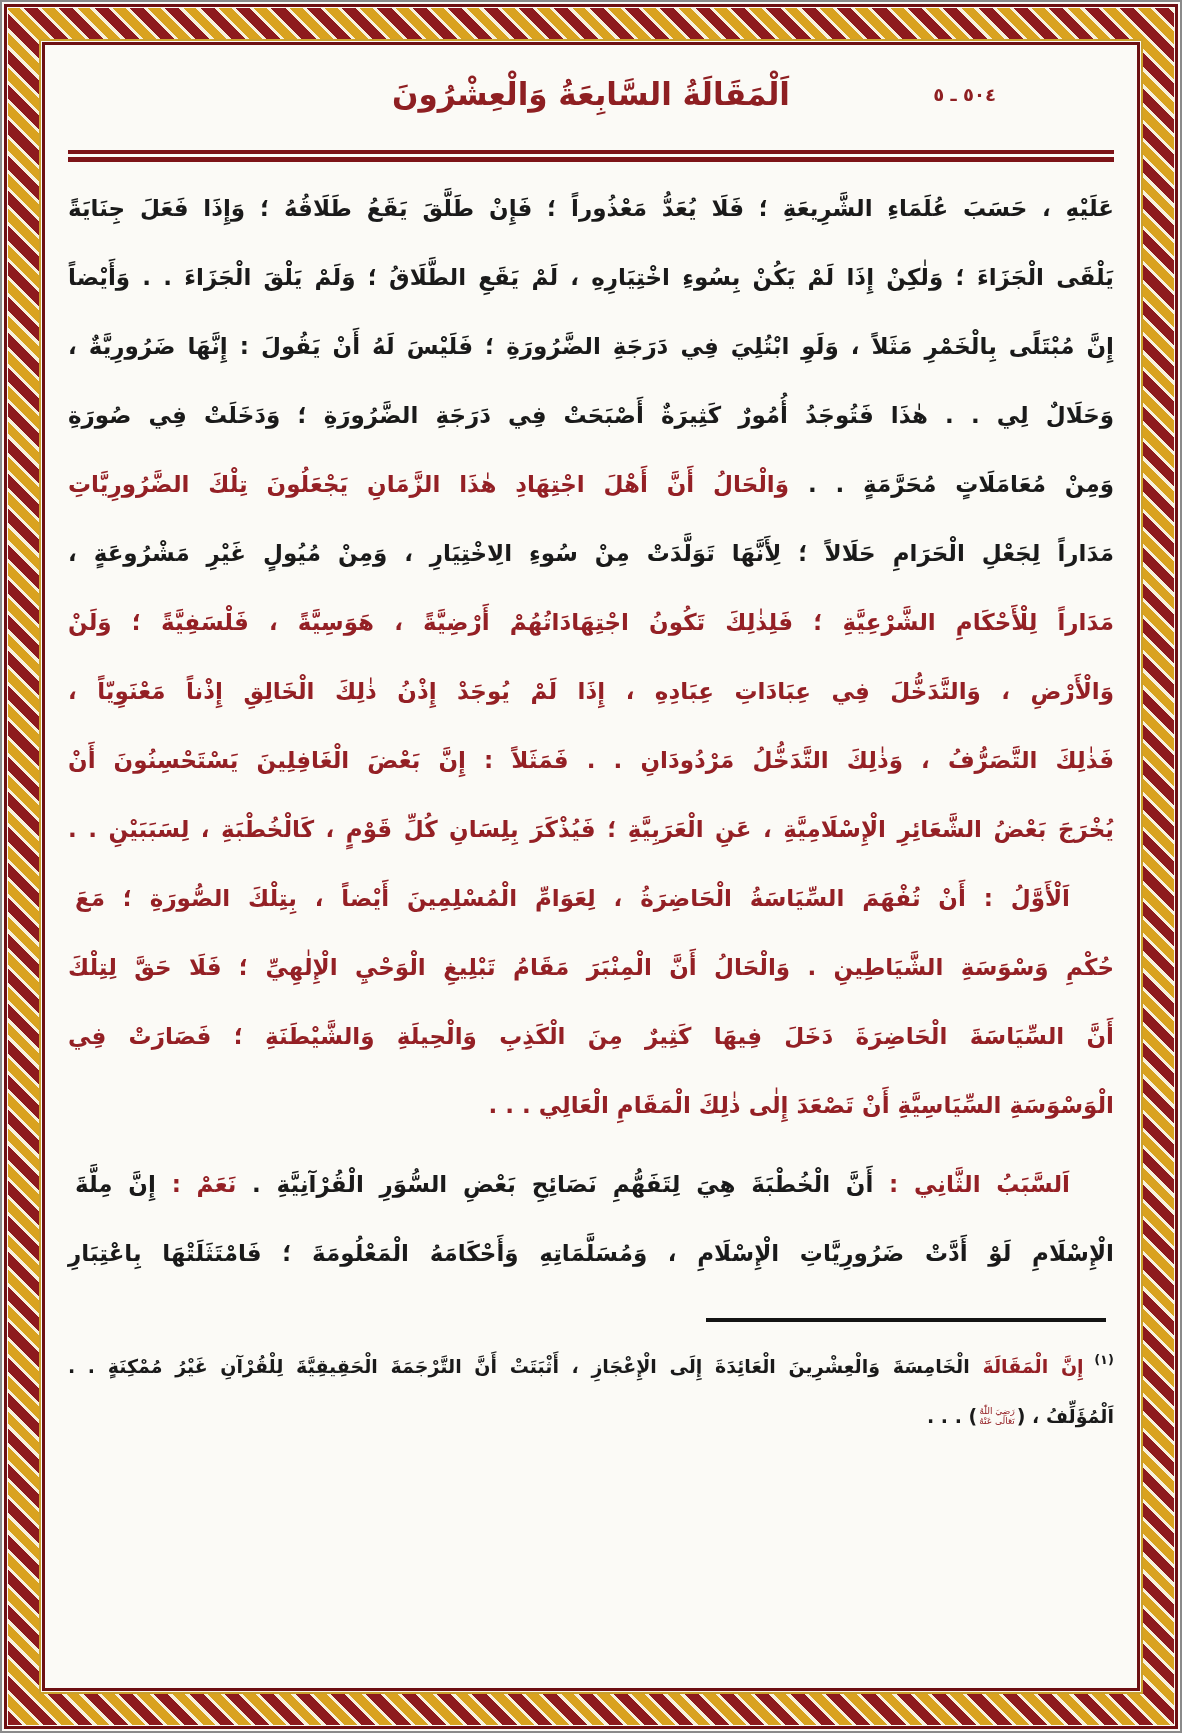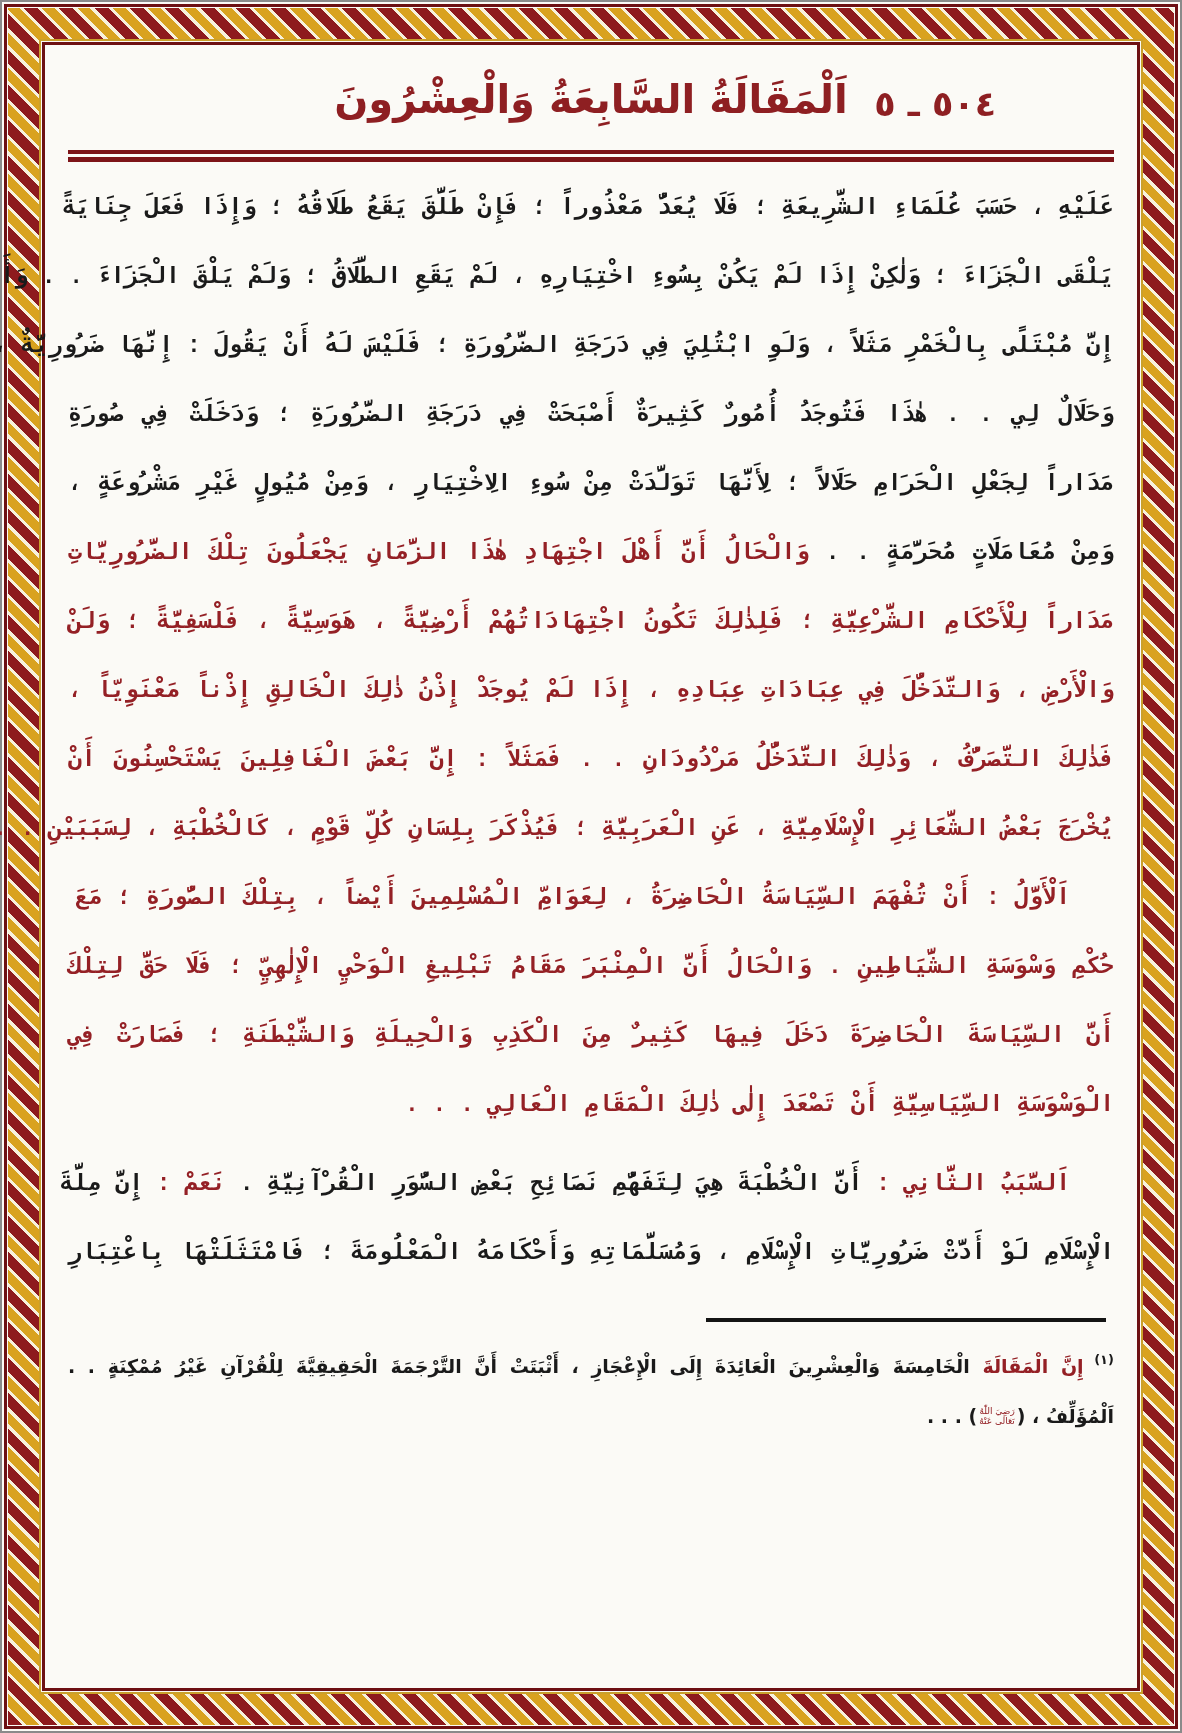--- a/index.html
+++ b/index.html
@@ -10,24 +10,24 @@
   .border-edge{inset:0;border:2px solid #8a8a8a;}
   .border-outer-line{inset:4px;border:3px solid #6d1013;}
   .border-chain{inset:8px;border:31px solid transparent;
       border-image:repeating-linear-gradient(45deg,#8e1a1d 0 10px,#f7f1dc 10px 13px,#d9a21f 13px 22px,#f7f1dc 22px 25px) 31;}
   .border-gold-line{inset:39px;border:2px solid #caa02c;}
   .border-inner-line{inset:42px;border:3px solid #6d1013;}
   
   .content{position:absolute;inset:46px;padding:0 22px;direction:rtl;box-sizing:border-box;}
   .header{position:relative;height:104px;}
   .title{position:absolute;top:30px;left:0;right:0;text-align:center;
-         color:#8e1f22;font-size:40px;font-weight:bold;letter-spacing:0.5px;}
-  .page-number{position:absolute;top:38px;right:118px;color:#8e1f22;font-size:35px;font-weight:bold;}
+         color:#8e1f22;font-size:31px;font-weight:bold;letter-spacing:0.5px;}
+  .page-number{position:absolute;top:38px;right:118px;color:#8e1f22;font-size:18px;font-weight:bold;}
   .double-rule{height:12px;background:linear-gradient(#7d1418 0 4px,#fbfaf6 4px 7px,#7d1418 7px 12px);}
-  .body-block{margin-top:12px;font-family:Liberation Mono, monospace;}
+  .body-block{margin-top:12px;}
   .line{height:69px;line-height:69px;font-size:23px;font-weight:bold;color:#1a1a1a;
         text-align:justify;text-align-last:justify;white-space:nowrap;}
   .line.end{text-align-last:right;}
   .line.indent{padding-right:44px;margin-left:7px;}
   .line.gap{margin-top:10px;}
   .red{color:#942025;}
   .blk{color:#1a1a1a;}
   .sup{font-size:13px;vertical-align:9px;font-weight:bold;}
   .fn-sep{width:400px;height:4px;background:#141414;margin:30px 8px 10px auto;}
   .footnote-block{margin-top:2px;}
@@ -56,22 +56,22 @@
       <div class="title">اَلْمَقَالَةُ السَّابِعَةُ وَالْعِشْرُونَ</div>
     </div>
 
     <div class="double-rule"></div>
 
     <div class="body-block" id="body-lines">
         <div class="line"><span class="blk">عَلَيْهِ ، حَسَبَ عُلَمَاءِ الشَّرِيعَةِ ؛ فَلَا يُعَدُّ مَعْذُوراً ؛ فَإِنْ طَلَّقَ يَقَعُ طَلَاقُهُ ؛ وَإِذَا فَعَلَ جِنَايَةً</span></div>
         <div class="line"><span class="blk">يَلْقَى الْجَزَاءَ ؛ وَلٰكِنْ إِذَا لَمْ يَكُنْ بِسُوءِ اخْتِيَارِهِ ، لَمْ يَقَعِ الطَّلَاقُ ؛ وَلَمْ يَلْقَ الْجَزَاءَ . . وَأَيْضاً</span></div>
         <div class="line"><span class="blk">إِنَّ مُبْتَلًى بِالْخَمْرِ مَثَلاً ، وَلَوِ ابْتُلِيَ فِي دَرَجَةِ الضَّرُورَةِ ؛ فَلَيْسَ لَهُ أَنْ يَقُولَ : إِنَّهَا ضَرُورِيَّةٌ ،</span></div>
         <div class="line"><span class="blk">وَحَلَالٌ لِي . . هٰذَا فَتُوجَدُ أُمُورٌ كَثِيرَةٌ أَصْبَحَتْ فِي دَرَجَةِ الضَّرُورَةِ ؛ وَدَخَلَتْ فِي صُورَةِ</span></div>
+        <div class="line"><span class="blk">وَمِنْ مُعَامَلَاتٍ مُحَرَّمَةٍ . . </span><span class="red">وَالْحَالُ أَنَّ أَهْلَ اجْتِهَادِ هٰذَا الزَّمَانِ يَجْعَلُونَ تِلْكَ الضَّرُورِيَّاتِ</span></div>
         <div class="line"><span class="blk">مَدَاراً لِجَعْلِ الْحَرَامِ حَلَالاً ؛ لِأَنَّهَا تَوَلَّدَتْ مِنْ سُوءِ الِاخْتِيَارِ ، وَمِنْ مُيُولٍ غَيْرِ مَشْرُوعَةٍ ،</span></div>
-        <div class="line"><span class="blk">وَمِنْ مُعَامَلَاتٍ مُحَرَّمَةٍ . . </span><span class="red">وَالْحَالُ أَنَّ أَهْلَ اجْتِهَادِ هٰذَا الزَّمَانِ يَجْعَلُونَ تِلْكَ الضَّرُورِيَّاتِ</span></div>
         <div class="line"><span class="red">مَدَاراً لِلْأَحْكَامِ الشَّرْعِيَّةِ ؛ فَلِذٰلِكَ تَكُونُ اجْتِهَادَاتُهُمْ أَرْضِيَّةً ، هَوَسِيَّةً ، فَلْسَفِيَّةً ؛ وَلَنْ</span></div>
         <div class="line"><span class="red">وَالْأَرْضِ ، وَالتَّدَخُّلَ فِي عِبَادَاتِ عِبَادِهِ ، إِذَا لَمْ يُوجَدْ إِذْنُ ذٰلِكَ الْخَالِقِ إِذْناً مَعْنَوِيّاً ،</span></div>
         <div class="line"><span class="red">فَذٰلِكَ التَّصَرُّفُ ، وَذٰلِكَ التَّدَخُّلُ مَرْدُودَانِ . . فَمَثَلاً : إِنَّ بَعْضَ الْغَافِلِينَ يَسْتَحْسِنُونَ أَنْ</span></div>
         <div class="line"><span class="red">يُخْرَجَ بَعْضُ الشَّعَائِرِ الْإِسْلَامِيَّةِ ، عَنِ الْعَرَبِيَّةِ ؛ فَيُذْكَرَ بِلِسَانِ كُلِّ قَوْمٍ ، كَالْخُطْبَةِ ، لِسَبَبَيْنِ . .</span></div>
         <div class="line indent"><span class="red">اَلْأَوَّلُ : أَنْ تُفْهَمَ السِّيَاسَةُ الْحَاضِرَةُ ، لِعَوَامِّ الْمُسْلِمِينَ أَيْضاً ، بِتِلْكَ الصُّورَةِ ؛ مَعَ</span></div>
         <div class="line"><span class="red">حُكْمِ وَسْوَسَةِ الشَّيَاطِينِ . وَالْحَالُ أَنَّ الْمِنْبَرَ مَقَامُ تَبْلِيغِ الْوَحْيِ الْإِلٰهِيِّ ؛ فَلَا حَقَّ لِتِلْكَ</span></div>
         <div class="line"><span class="red">أَنَّ السِّيَاسَةَ الْحَاضِرَةَ دَخَلَ فِيهَا كَثِيرٌ مِنَ الْكَذِبِ وَالْحِيلَةِ وَالشَّيْطَنَةِ ؛ فَصَارَتْ فِي</span></div>
         <div class="line end"><span class="red">الْوَسْوَسَةِ السِّيَاسِيَّةِ أَنْ تَصْعَدَ إِلٰى ذٰلِكَ الْمَقَامِ الْعَالِي . . .</span></div>
         <div class="line indent gap"><span class="red">اَلسَّبَبُ الثَّانِي : </span><span class="blk">أَنَّ الْخُطْبَةَ هِيَ لِتَفَهُّمِ نَصَائِحِ بَعْضِ السُّوَرِ الْقُرْآنِيَّةِ . </span><span class="red">نَعَمْ : </span><span class="blk">إِنَّ مِلَّةَ</span></div>
         <div class="line"><span class="blk">الْإِسْلَامِ لَوْ أَدَّتْ ضَرُورِيَّاتِ الْإِسْلَامِ ، وَمُسَلَّمَاتِهِ وَأَحْكَامَهُ الْمَعْلُومَةَ ؛ فَامْتَثَلَتْهَا بِاعْتِبَارِ</span></div>

